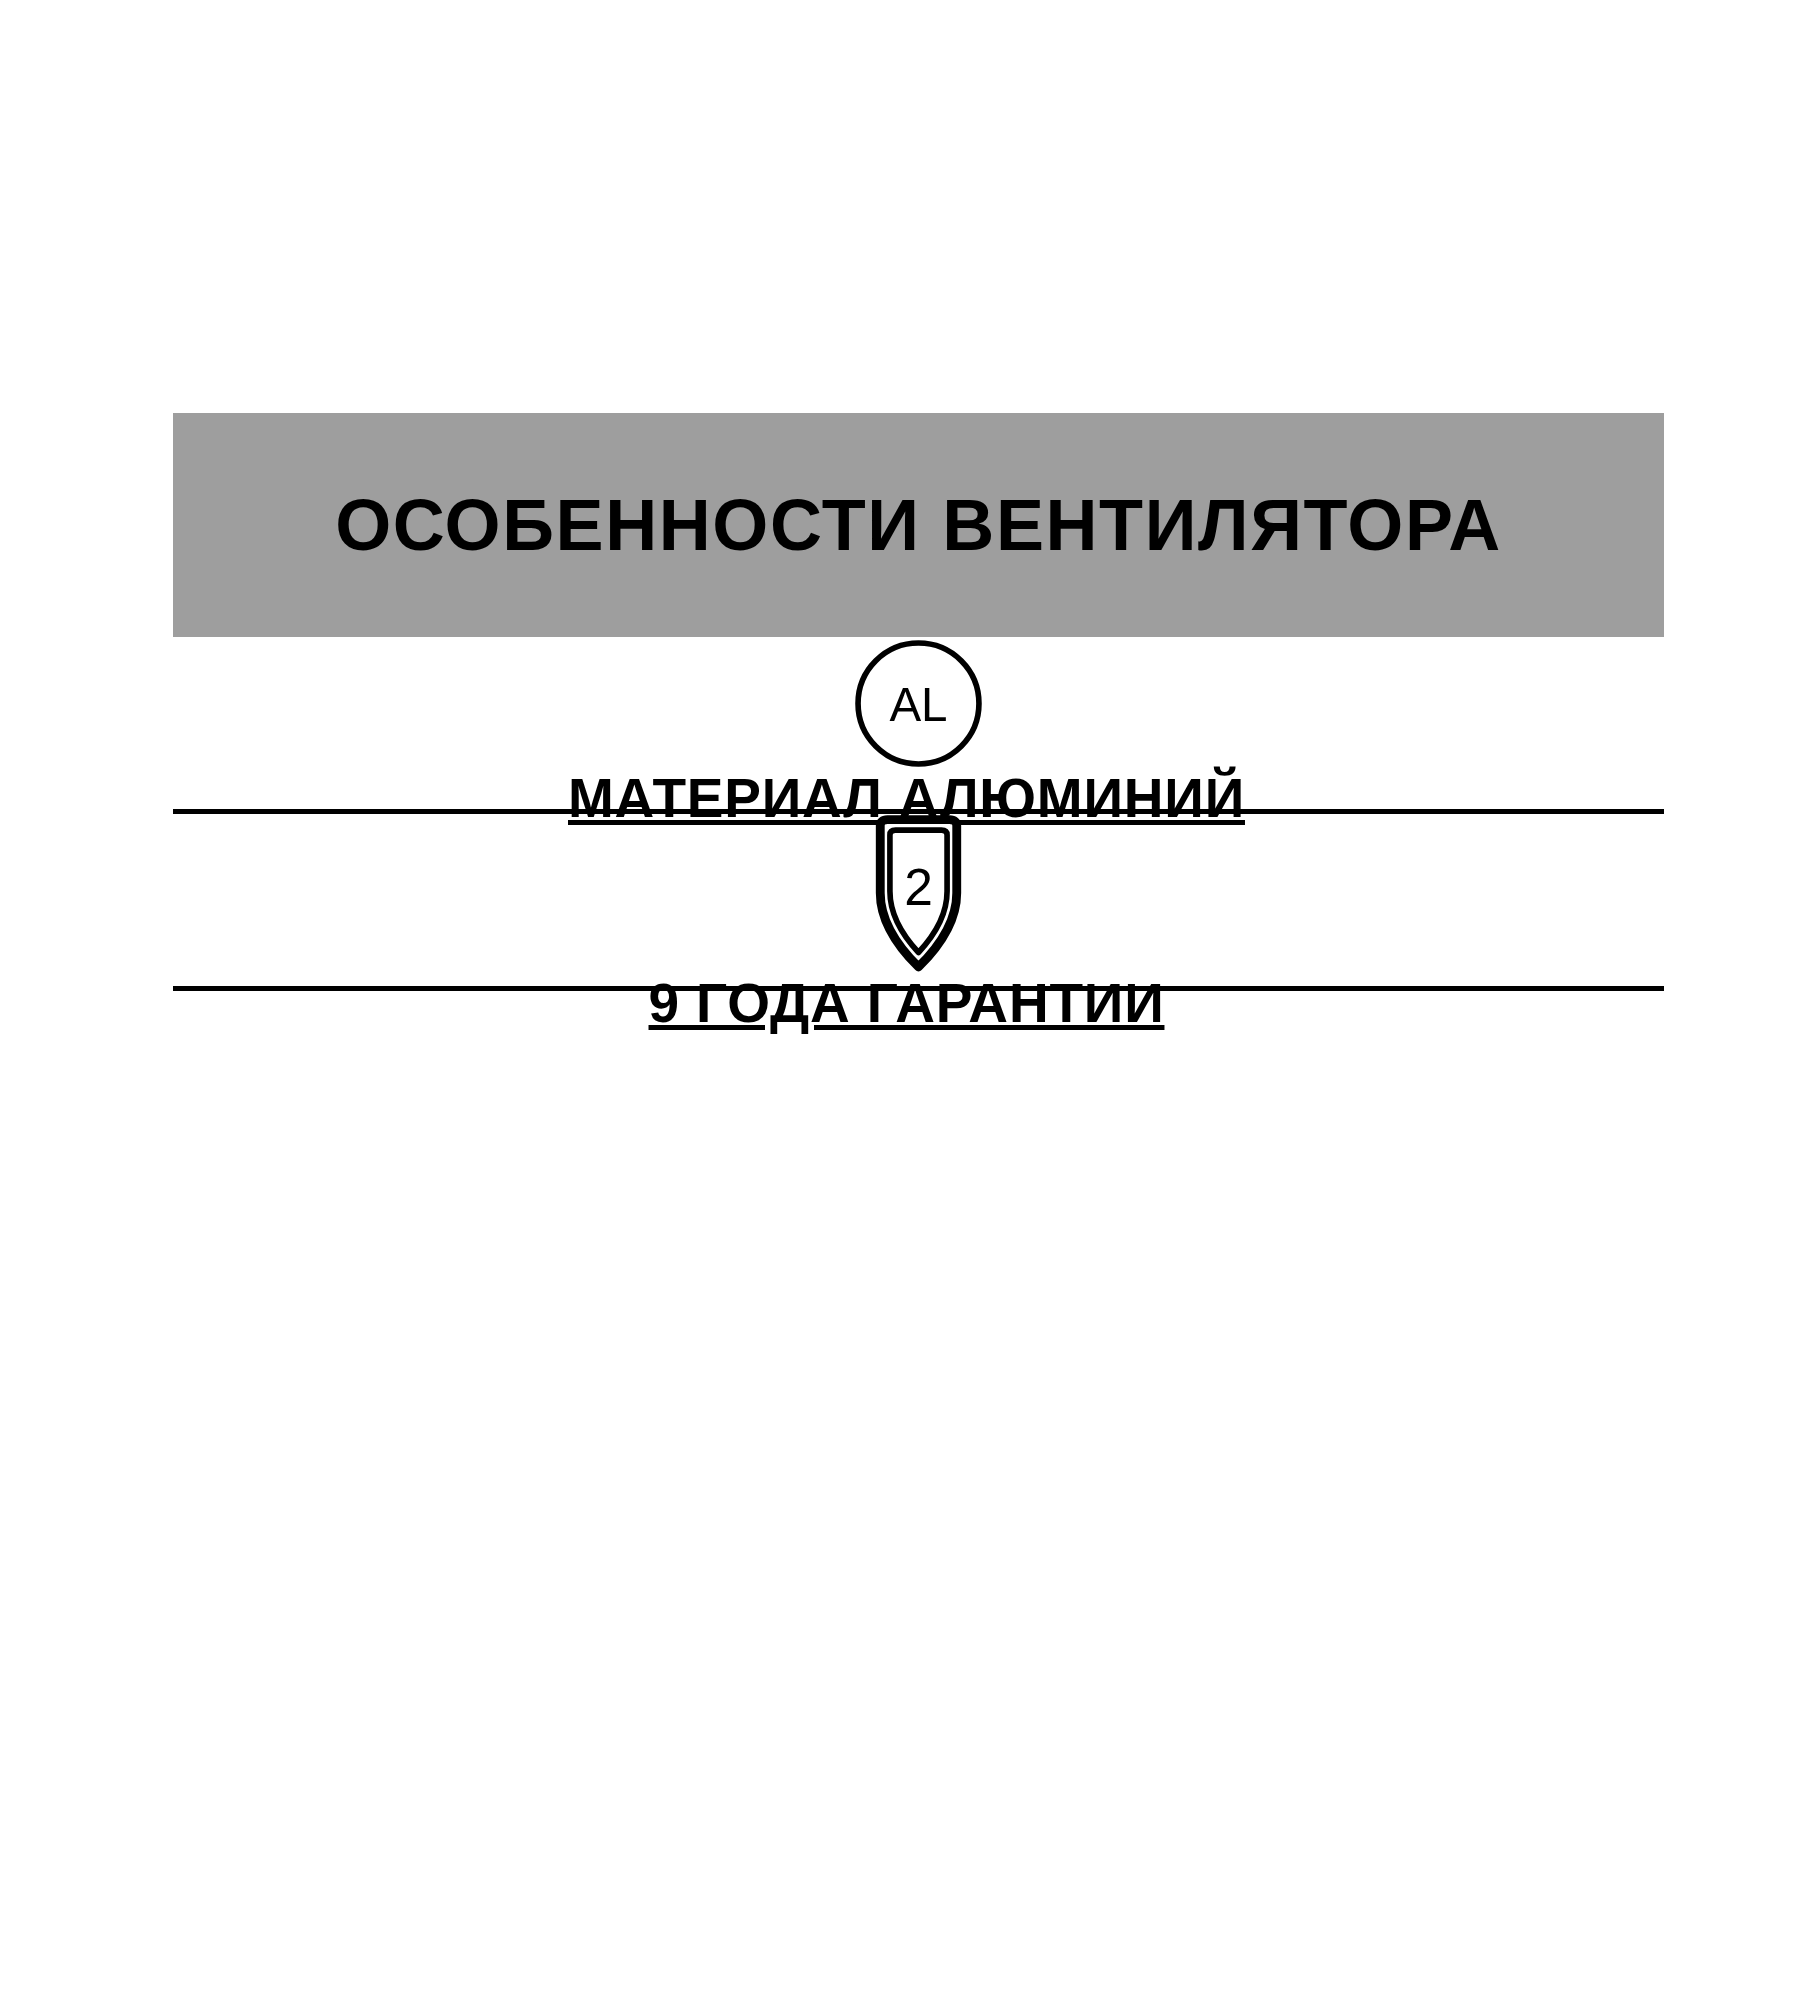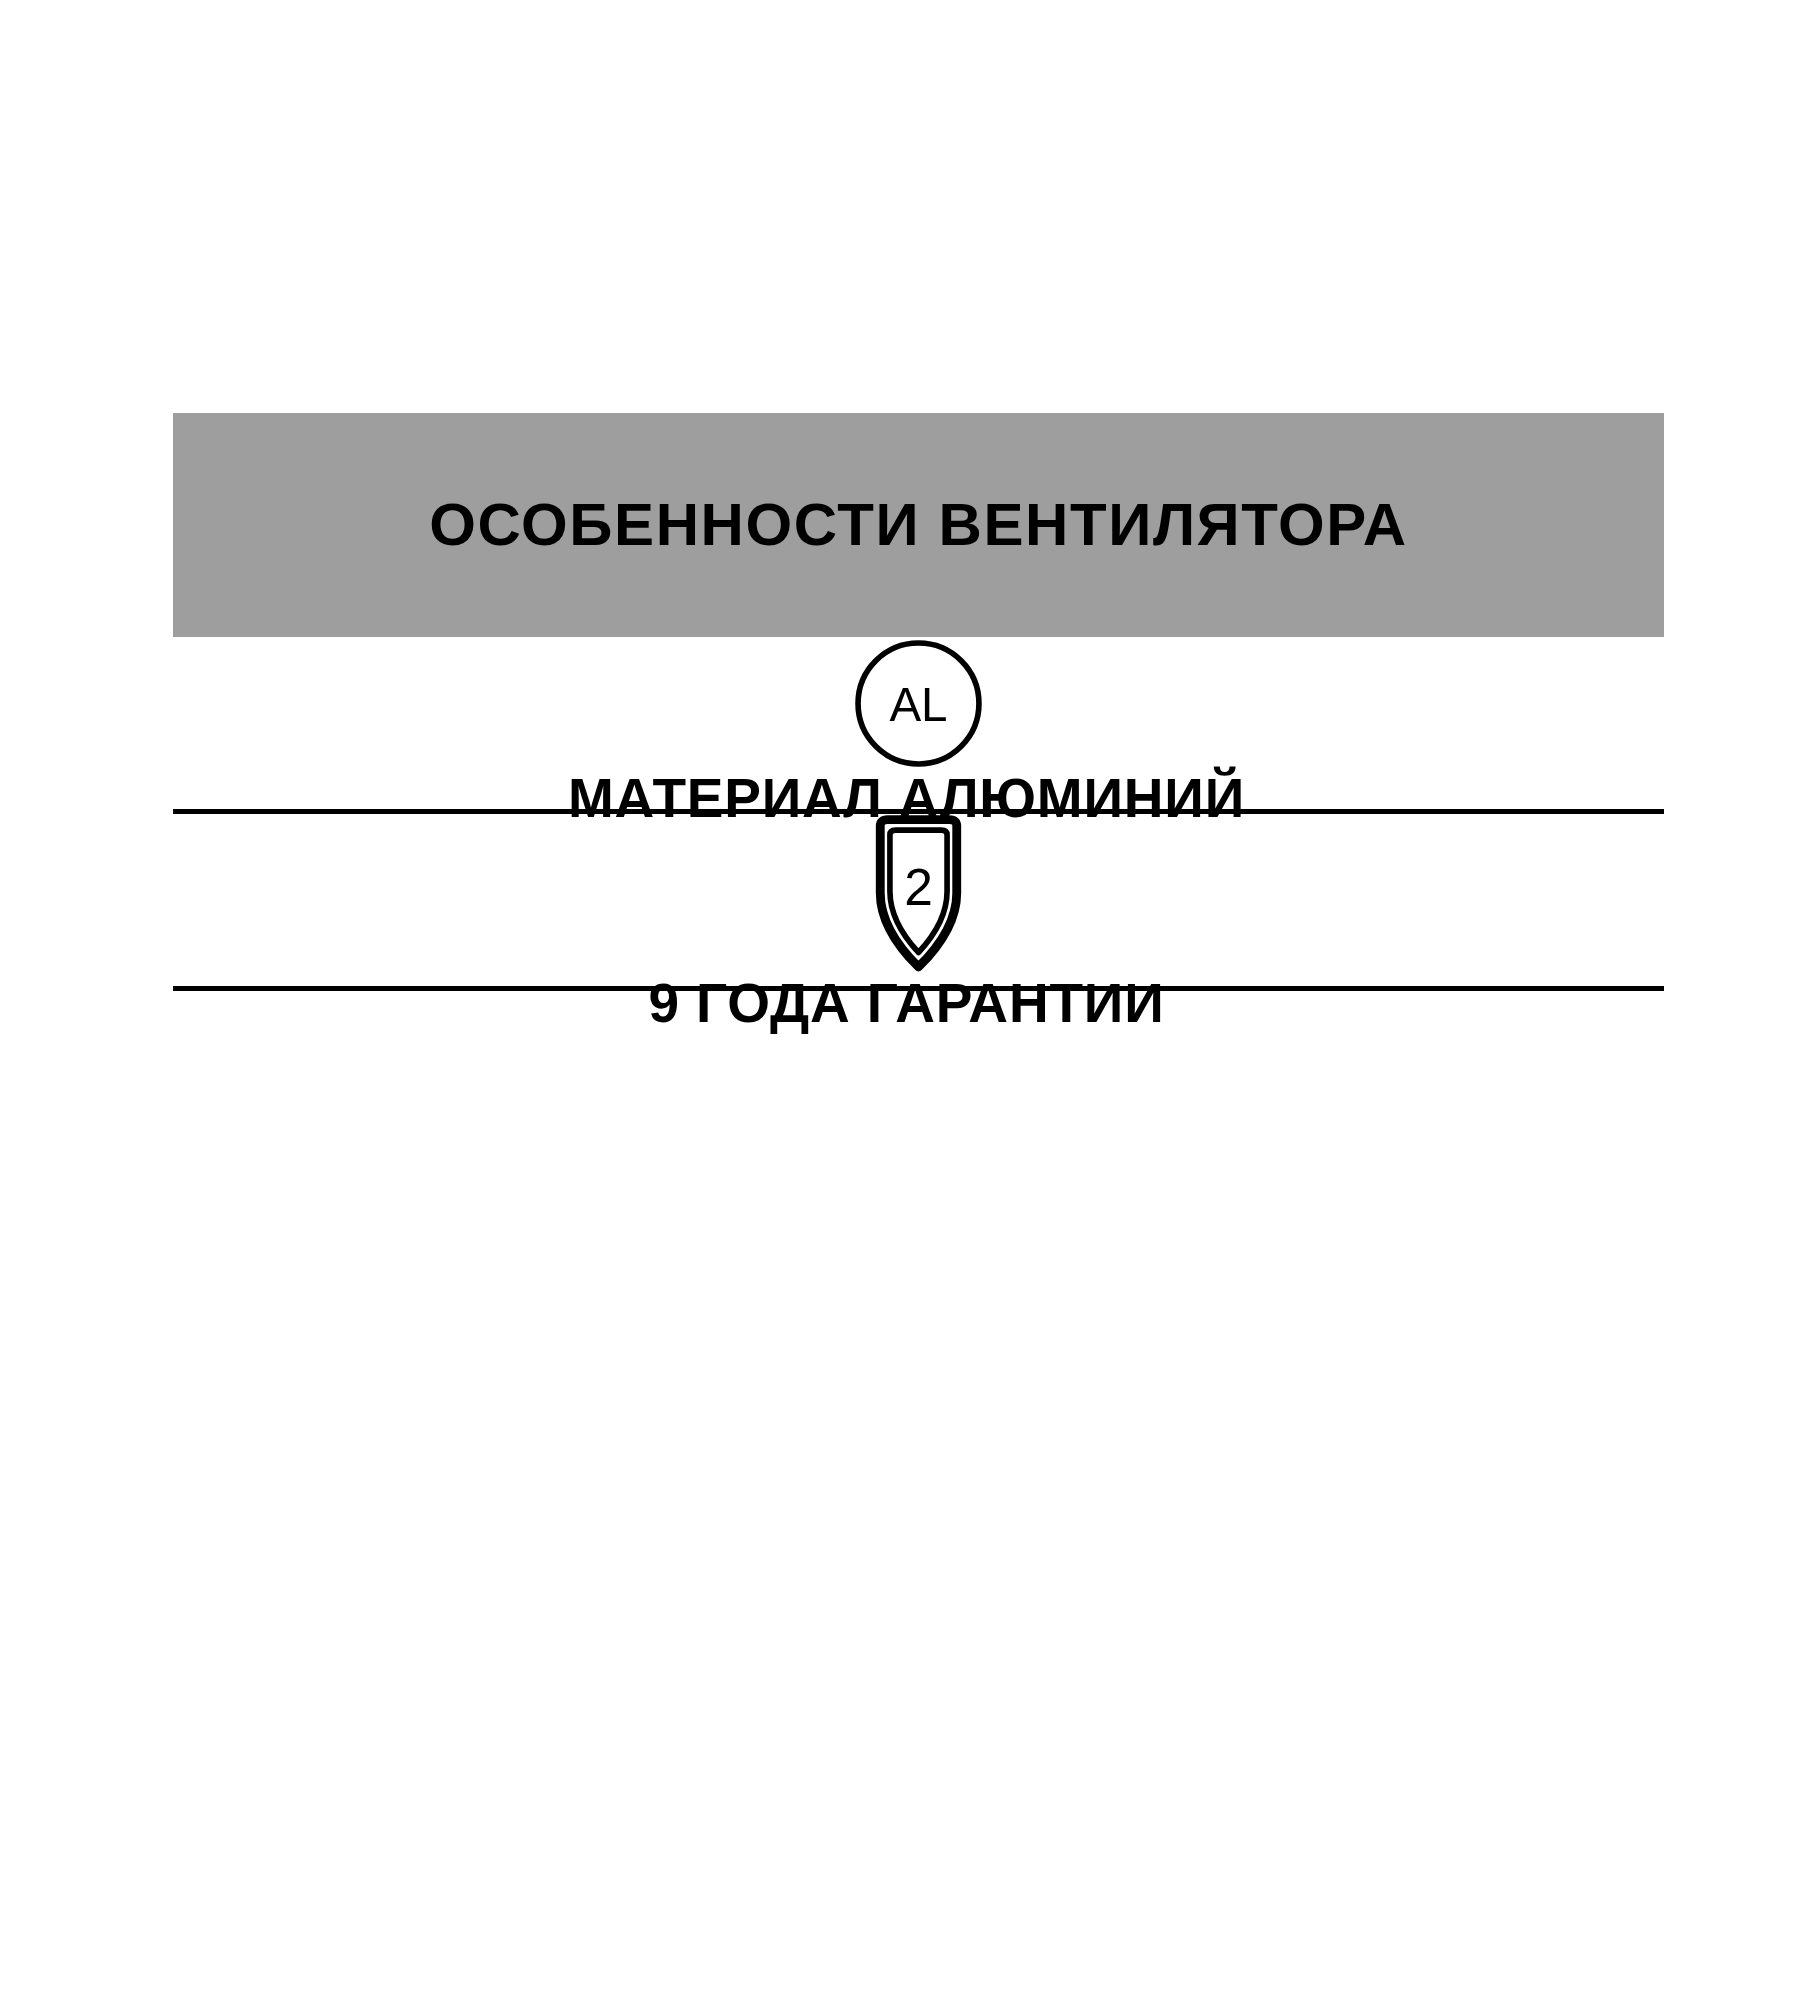--- a/index.html
+++ b/index.html
@@ -33,21 +33,21 @@
   .features-header {
     background: #9e9e9e;
     height: 224px;
     display: flex;
     align-items: center;
     justify-content: center;
     box-sizing: border-box;
   }
   .features-header-title {
     color: #000000;
-    font-size: 60px;
+    font-size: 72px;
     font-weight: 700;
     letter-spacing: 1.6px;
     line-height: 1;
     white-space: nowrap;
     text-align: center;
   }
 
   
   .feature-row {
     position: relative;
@@ -69,20 +69,21 @@
     box-sizing: border-box;
   }
 
   .feature-label-cell {
     flex: 1;
     height: 100%;
     display: flex;
     justify-content: center;
     box-sizing: border-box;
     padding-right: 24px;
+    text-decoration: underline;
   }
 
   .feature-label {
     font-size: 55px;
     font-weight: 700;
     color: #000000;
     letter-spacing: 0.8px;
     line-height: 1.05;
     text-align: center;
     white-space: nowrap;

